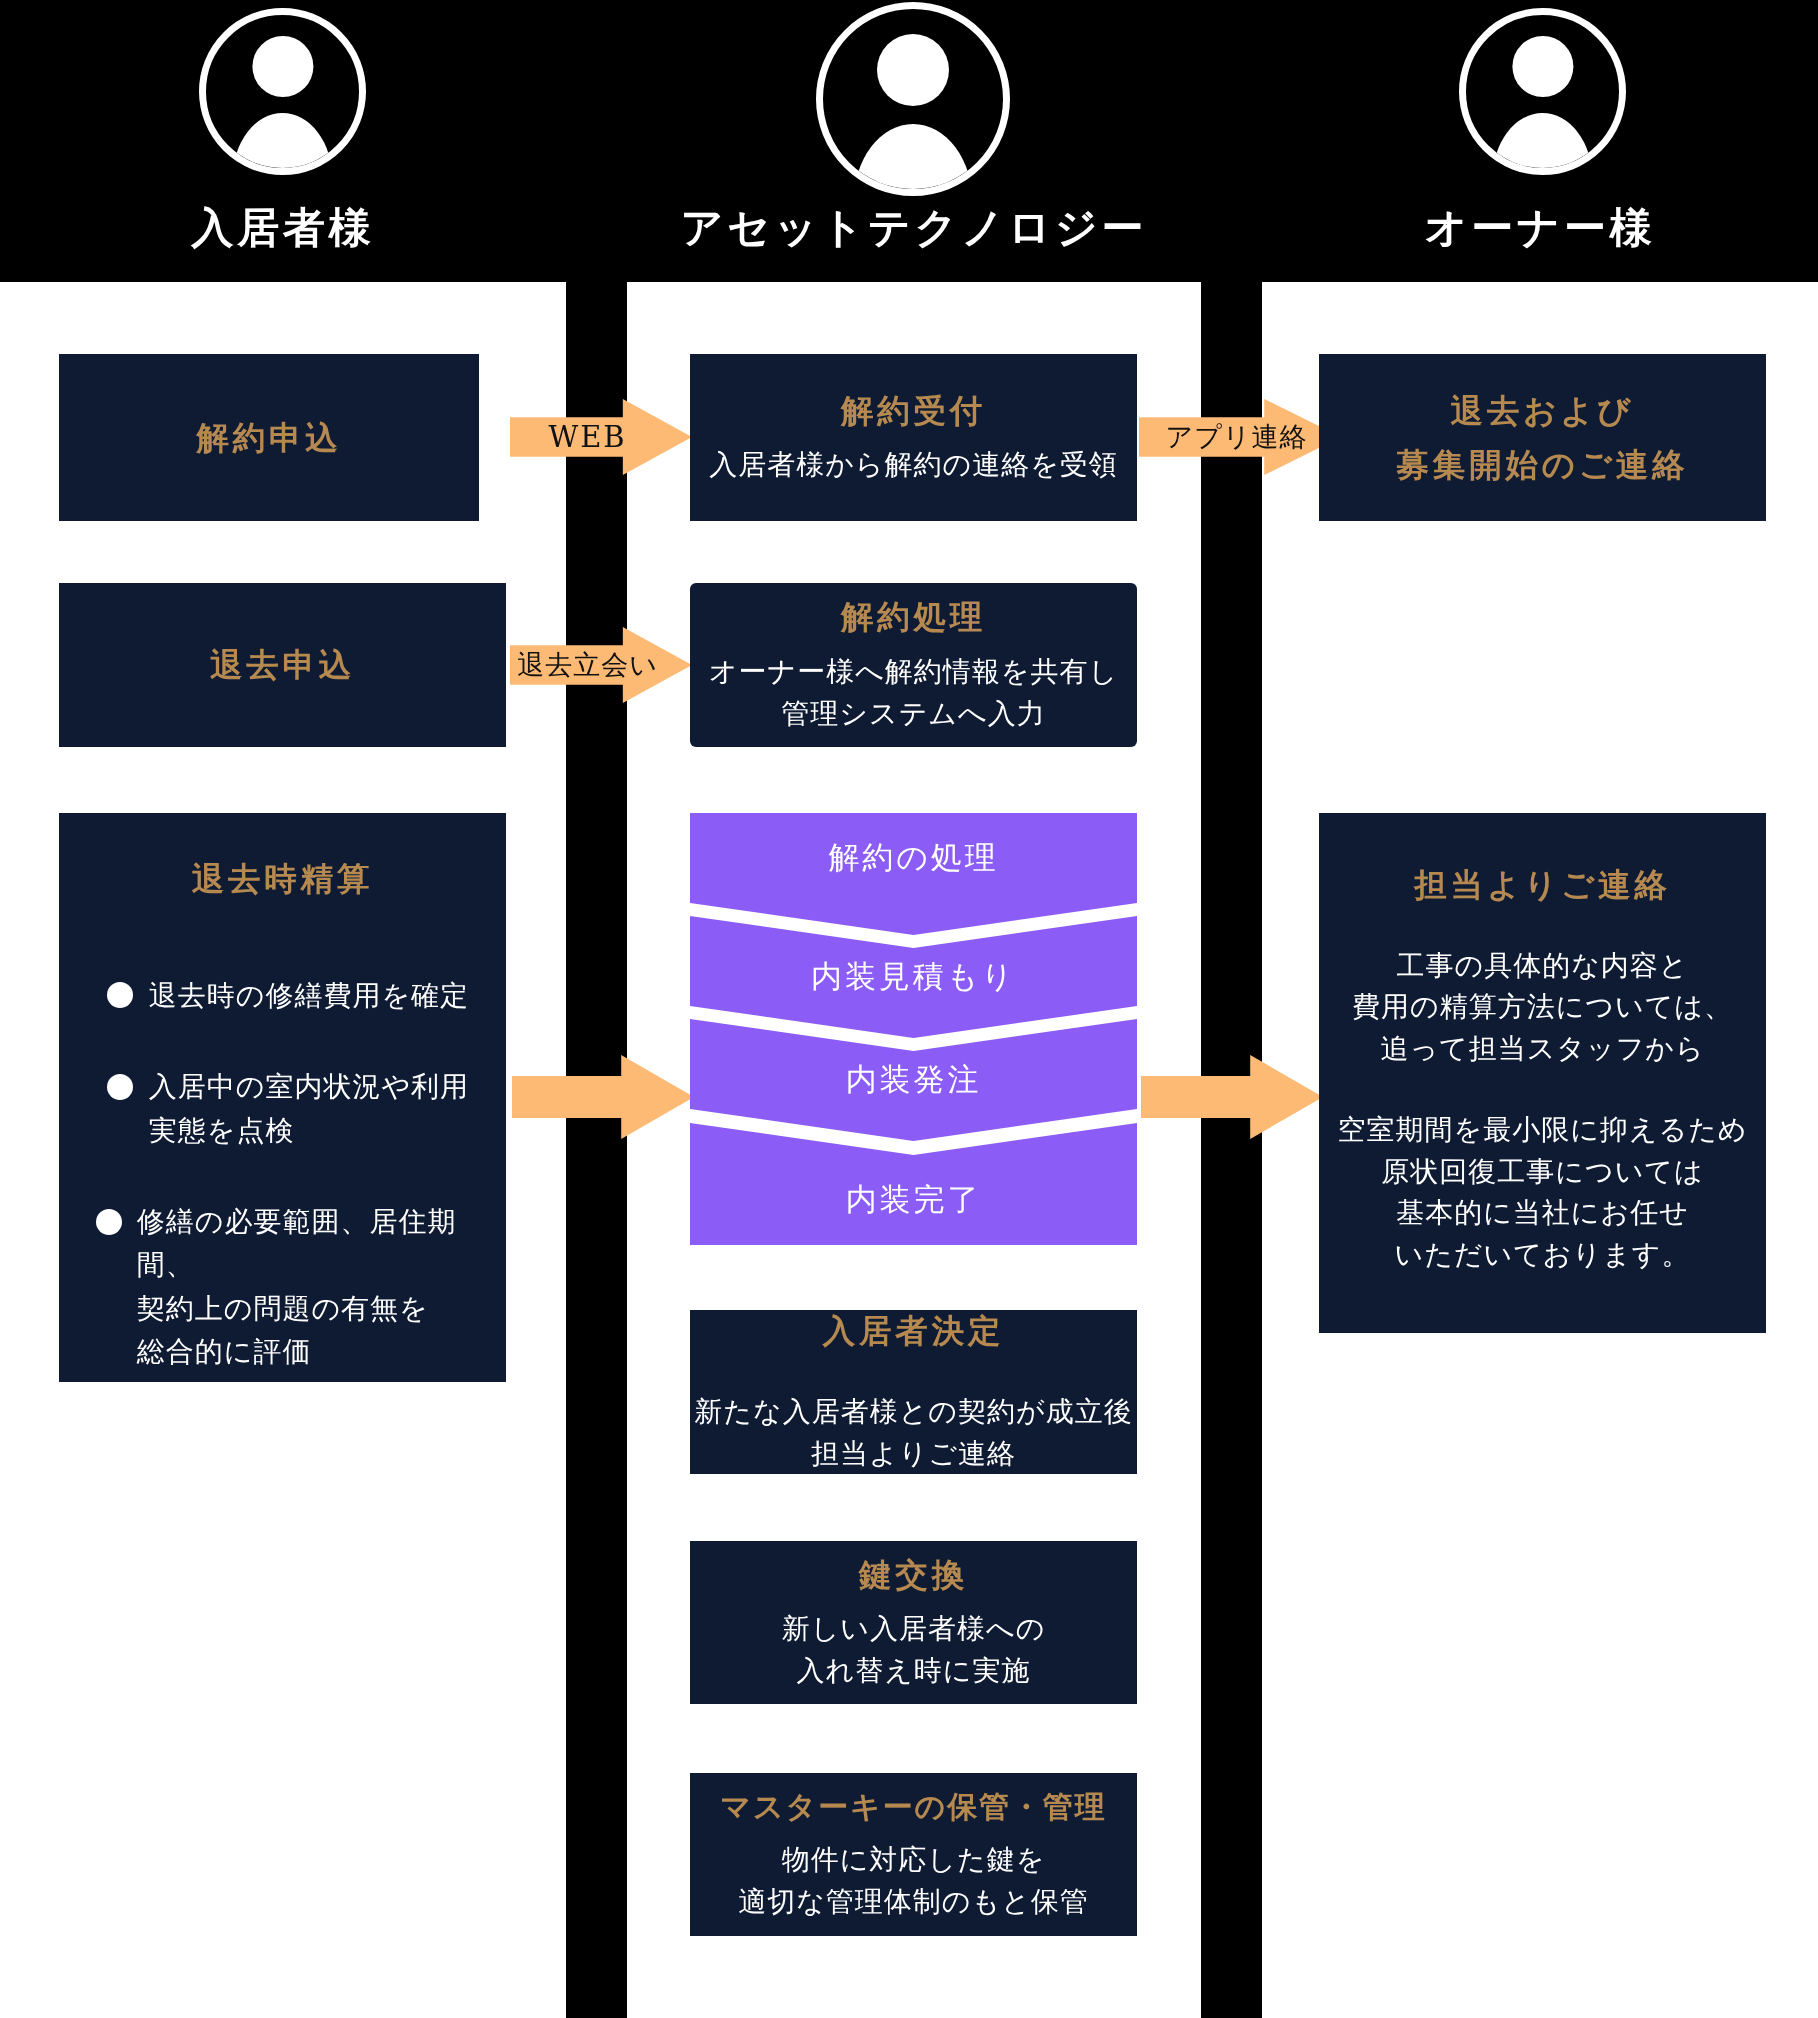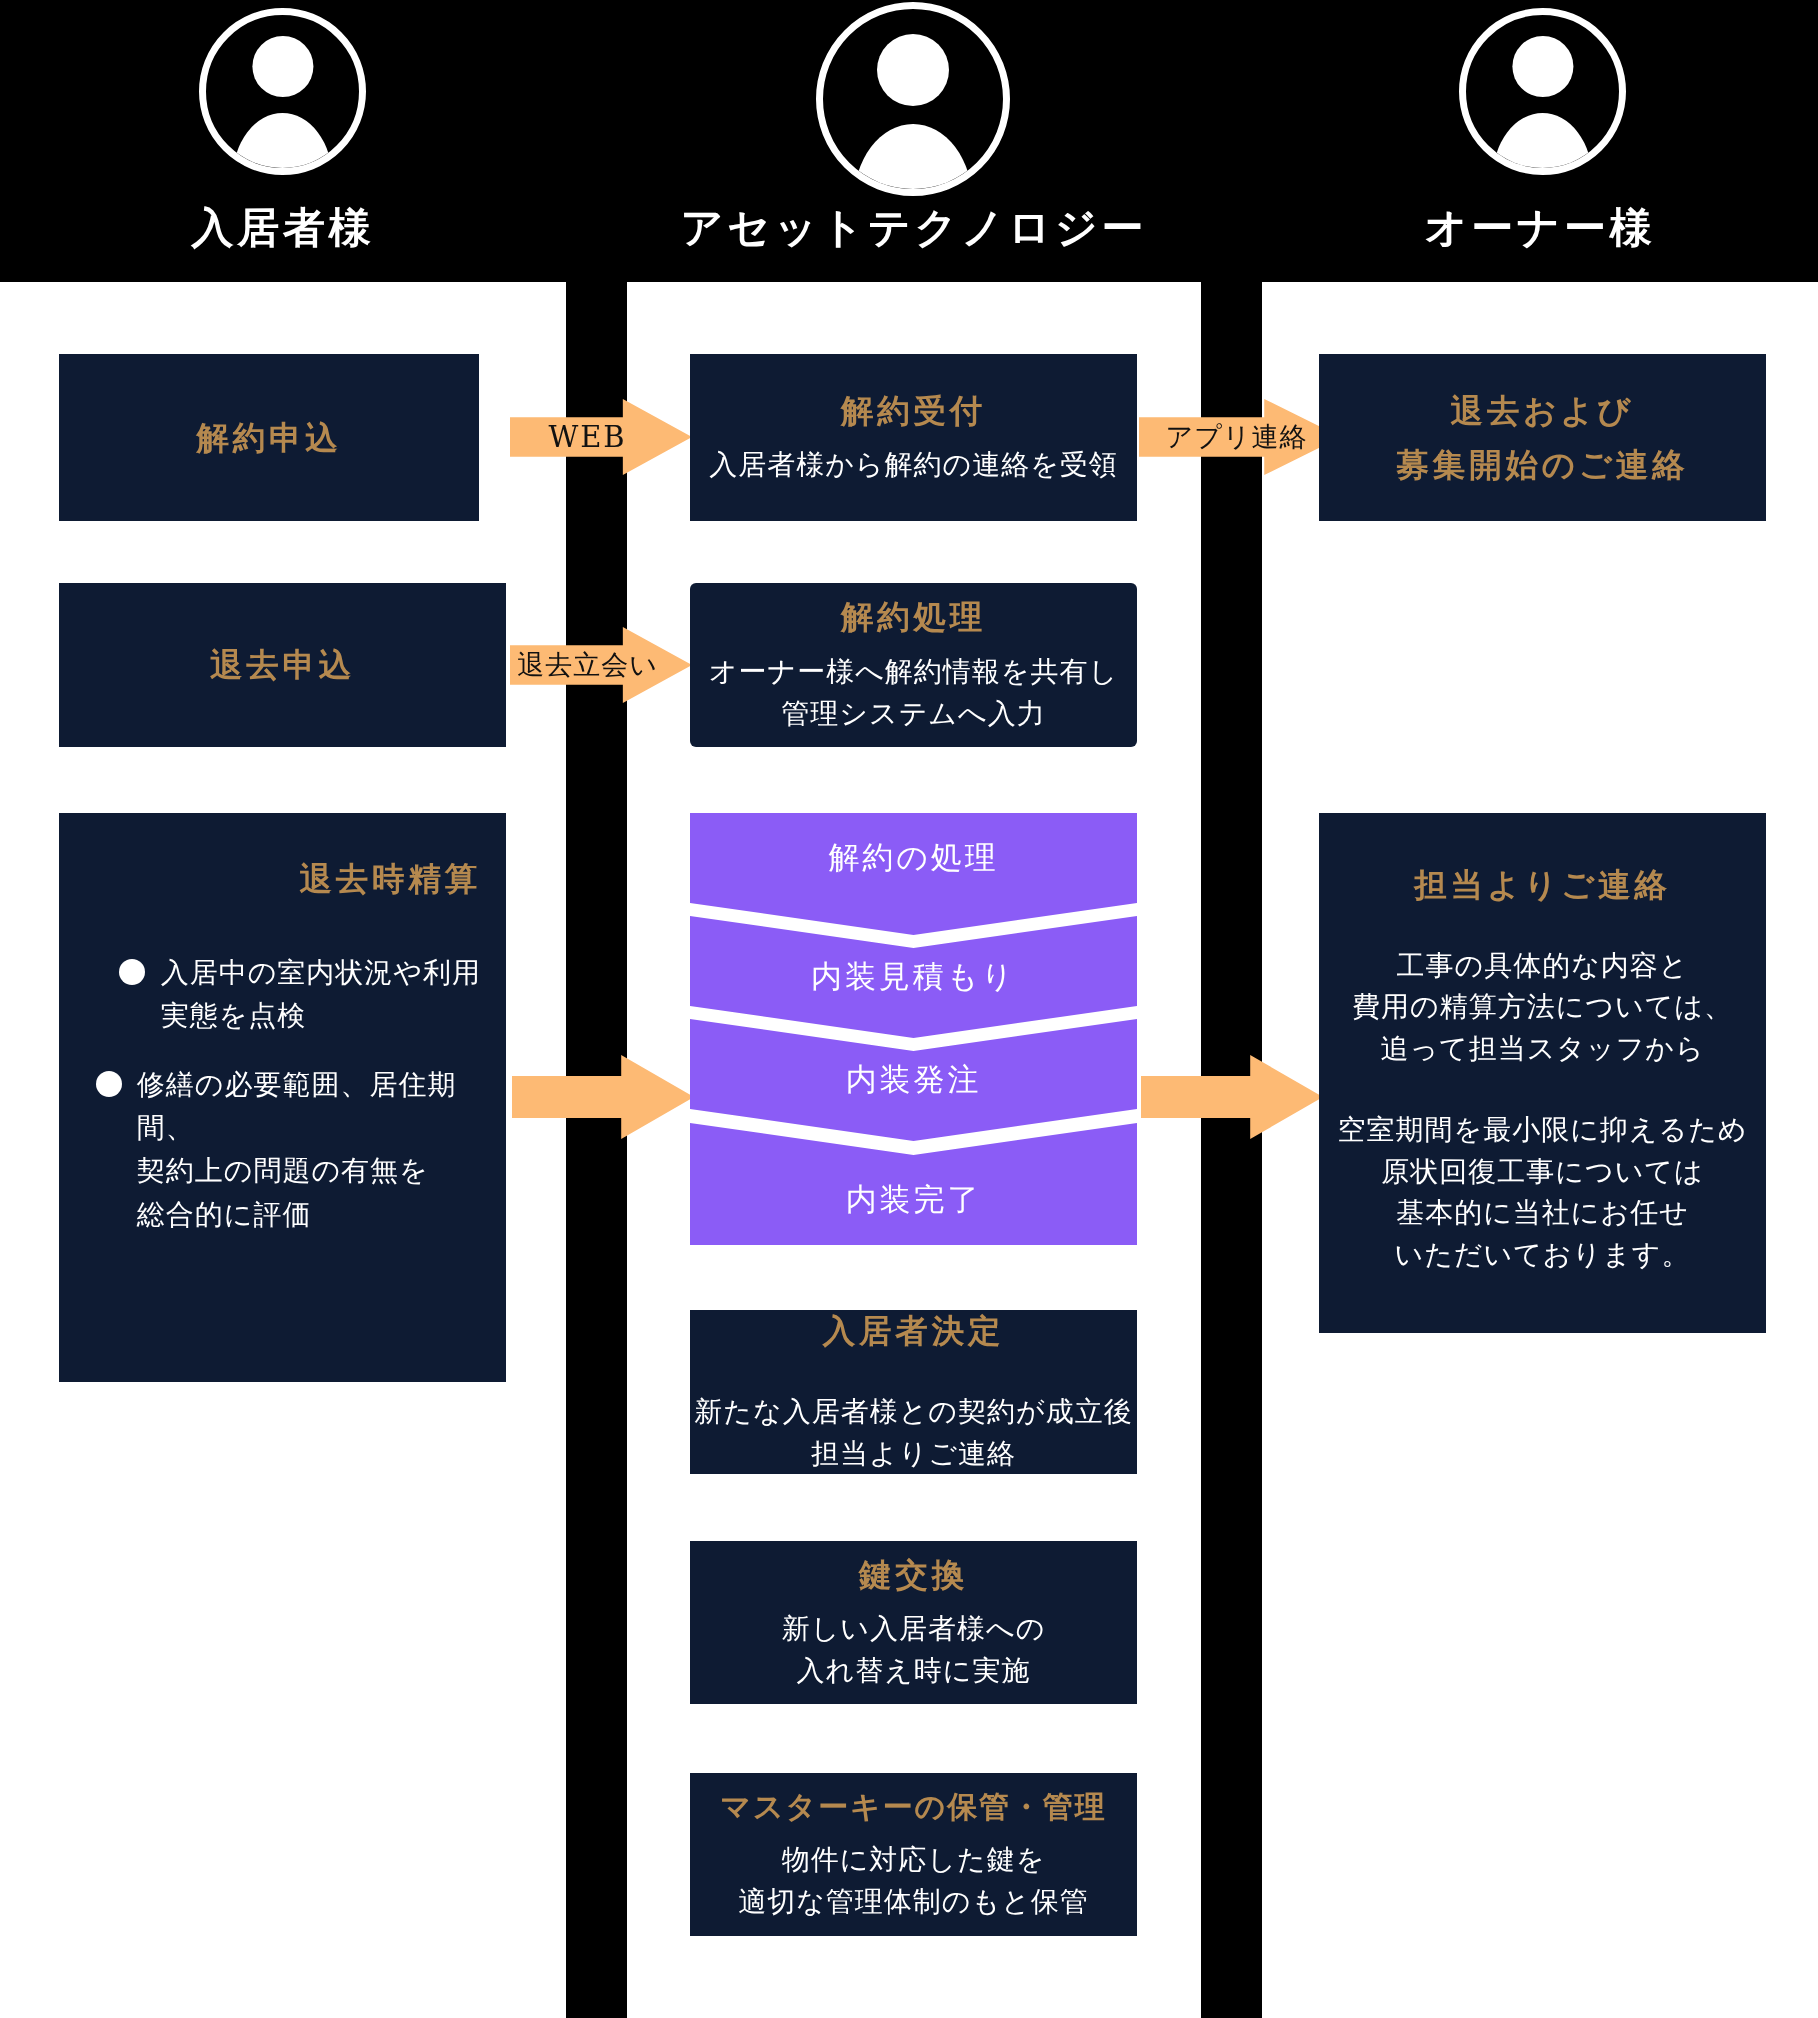--- a/index.html
+++ b/index.html
@@ -27,21 +27,21 @@
   .box{position:absolute;background:#0e1b33;color:#fff;
        display:flex;flex-direction:column;align-items:center;justify-content:center;}
   .box-title{color:#b5894f;font-size:32.5px;font-weight:600;letter-spacing:3.8px;line-height:1.35;text-align:center;}
   .box-title.long{font-size:30px;letter-spacing:1.9px;}
   .box-body{margin-top:11.5px;font-size:28px;line-height:1.5;text-align:center;letter-spacing:1px;}
   .box-body .line{display:block;}
   .title-lines .line{display:block;color:#b5894f;font-size:32.5px;font-weight:600;
                      letter-spacing:3.8px;line-height:1.65;text-align:center;}
 
   
-  .box-settlement{justify-content:flex-start;align-items:flex-end;padding:44px 25px 0 25px;box-sizing:border-box;}
+  .box-settlement{justify-content:flex-start;align-items:center;padding:44px 25px 0 25px;box-sizing:border-box;gap:23px;}
   .box-settlement .box-title{margin-bottom:50px;}
   .bullet-row{display:flex;align-items:flex-start;padding-left:11.5px;margin-bottom:25px;}
   .bullet-dot{flex:0 0 auto;width:26px;height:26px;border-radius:50%;background:#fff;margin:8.6px 15.3px 0 0;}
   .bullet-text{font-size:28px;line-height:1.55;letter-spacing:1px;}
   .bullet-text .line{display:block;}
 
   
   .box-staff{justify-content:flex-start;padding:50px 9.6px 0 9.6px;box-sizing:border-box;}
   .box-staff .box-title{margin-bottom:38px;}
   .para{font-size:28px;line-height:1.48;text-align:center;letter-spacing:1px;margin-bottom:40px;}
@@ -131,20 +131,26 @@
       <span class="line">オーナー様へ解約情報を共有し</span>
       <span class="line">管理システムへ入力</span>
     </div>
   </div>
 
   <div class="box box-settlement" style="left:59px;top:813px;width:447px;height:569px;">
     <span class="box-title">退去時精算</span>
     <div class="bullet-row">
       <span class="bullet-dot"></span>
       <div class="bullet-text">
+        <span class="line">退去時の修繕費用を確定</span>
+      </div>
+    </div>
+    <div class="bullet-row">
+      <span class="bullet-dot"></span>
+      <div class="bullet-text">
         <span class="line">入居中の室内状況や利用</span>
         <span class="line">実態を点検</span>
       </div>
     </div>
     <div class="bullet-row">
       <span class="bullet-dot"></span>
       <div class="bullet-text">
         <span class="line">修繕の必要範囲、居住期間、</span>
         <span class="line">契約上の問題の有無を</span>
         <span class="line">総合的に評価</span>

